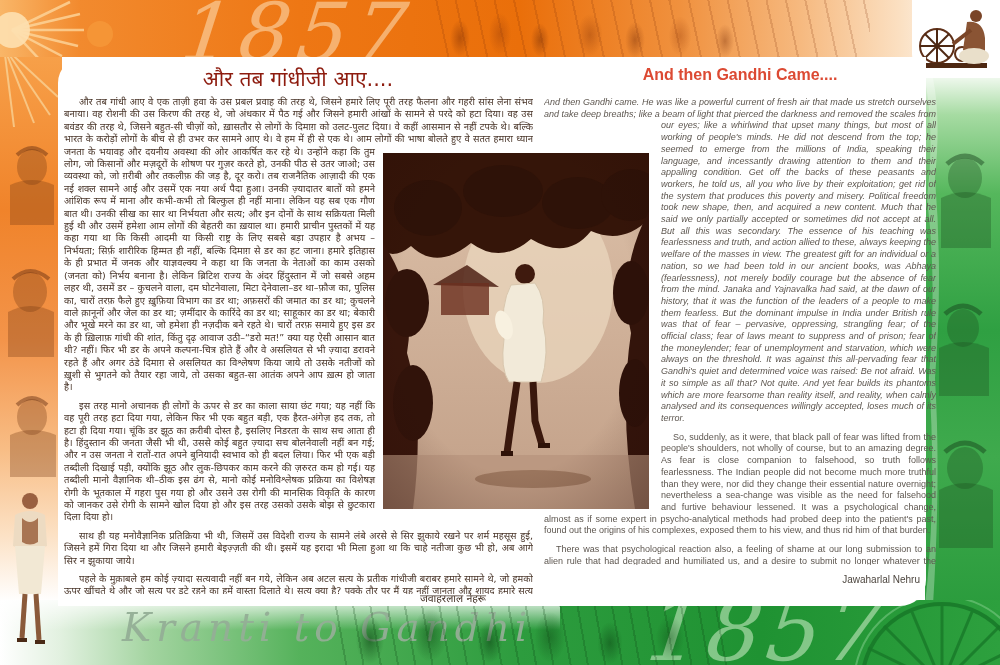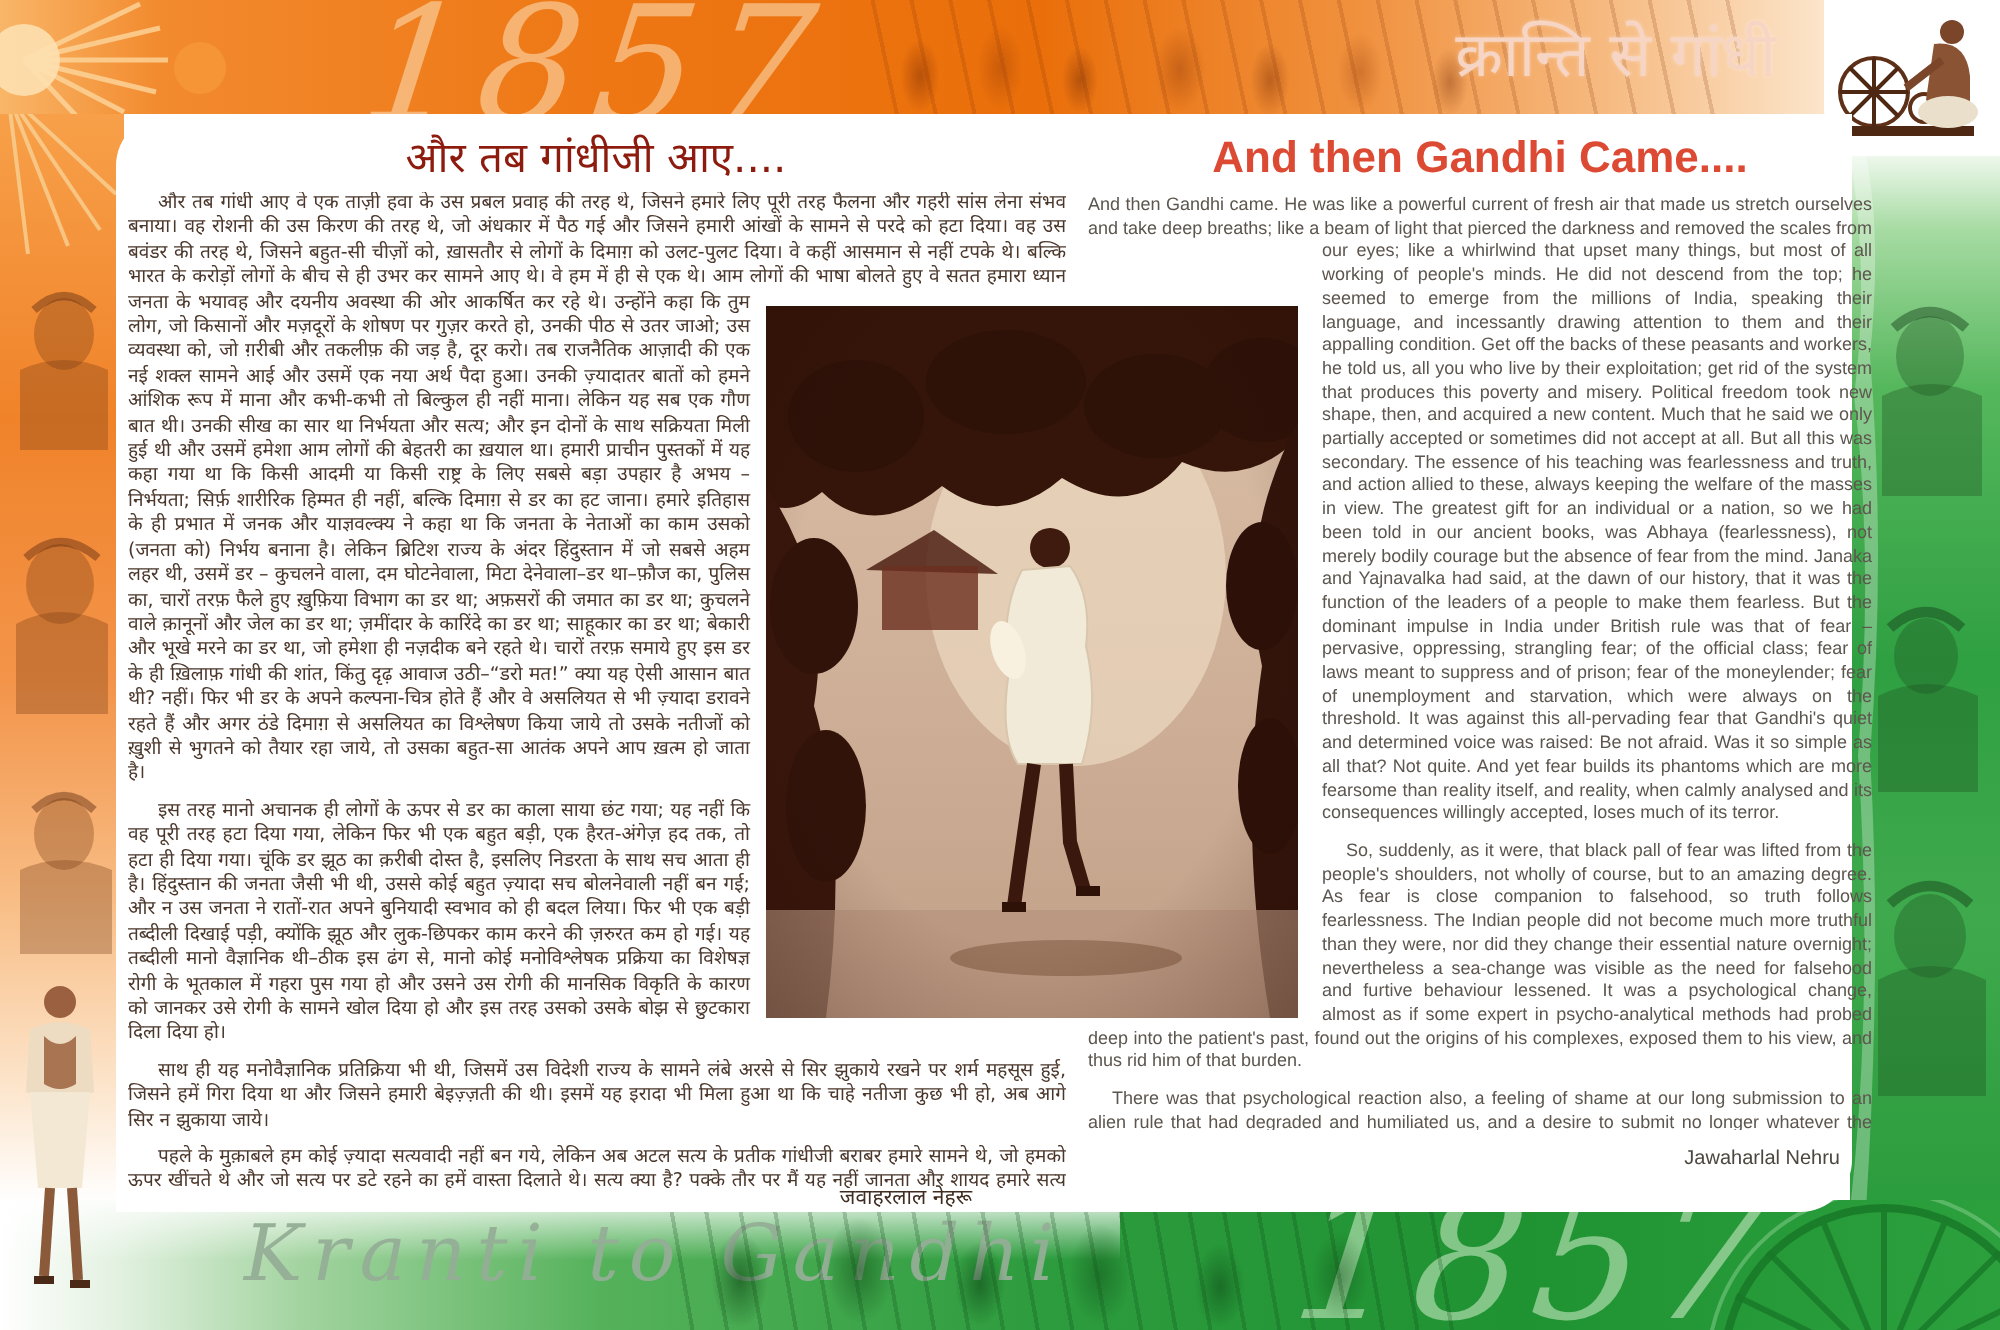--- a/index.html
+++ b/index.html
@@ -46,30 +46,30 @@
     radial-gradient(20px 32px at 340px 38px,rgba(14,70,20,.45),transparent 70%),
     repeating-linear-gradient(80deg,transparent 0 15px,rgba(12,65,18,.25) 15px 17px);}
   .chakra-br{position:absolute;right:-22px;top:-4px;}
   
   .panel{position:absolute;left:58px;top:57px;width:868px;height:549px;background:#fff;
     border-top-left-radius:26px;border-bottom-right-radius:26px;}
   
   .h-hi{position:absolute;left:63px;top:64px;width:470px;margin:0;text-align:center;
     font-family:"DejaVu Sans",sans-serif;font-size:21px;font-weight:normal;color:#8d1b0e;}
   .h-en{position:absolute;left:544px;top:66px;width:392px;margin:0;text-align:center;
-    font-size:22px;font-weight:bold;color:#dc4a33;}
+    font-size:16px;font-weight:bold;color:#dc4a33;}
   
   .col-hi{position:absolute;left:64px;top:96px;width:469px;height:498px;overflow:hidden;
     font-family:"DejaVu Sans",sans-serif;font-size:9.5px;line-height:12.4px;color:#4a362a;text-align:justify;}
   .col-hi p{margin:0 0 6px;text-indent:15px;}
   .sp-r{float:right;width:153px;height:413px;margin-left:5px;shape-outside:inset(54px 0 0 0);}
   .col-en{position:absolute;left:544px;top:97px;width:392px;height:468px;overflow:hidden;
     font-size:9px;line-height:11.7px;color:#5d564f;text-align:justify;}
   .col-en p{margin:0 0 7px;text-indent:12px;}
-  .col-en p.pfirst{text-indent:0;}
+  .col-en p.pfirst{text-indent:0;font-style:italic;}
   .sp-l{float:left;width:112px;height:412px;margin-right:5px;shape-outside:inset(30px 0 0 0);}
   .sig-hi{position:absolute;left:64px;top:591px;width:422px;text-align:right;
     font-family:"DejaVu Sans",sans-serif;font-size:10.5px;font-weight:normal;color:#3f2c20;}
   .sig-en{position:absolute;left:532px;top:574px;width:388px;text-align:right;font-size:10px;color:#4d463f;}
   .photo{position:absolute;left:383px;top:153px;}
   .gandhi-standing{position:absolute;left:0;top:486px;z-index:5;}
 </style>
 </head>
 <body>
 
@@ -81,21 +81,20 @@
       <line x1="12" y1="30" x2="84" y2="30"></line>
         <line x1="12" y1="30" x2="78" y2="46"></line>
       <line x1="12" y1="30" x2="62" y2="56"></line>
         <line x1="12" y1="30" x2="40" y2="60"></line>
     </g>
     <circle cx="100" cy="34" r="13" fill="rgba(246,152,56,.85)"></circle>
     <circle cx="12" cy="30" r="18" fill="rgba(253,224,176,.9)"></circle>
   </svg>
   <div class="ghost-top">1857</div>
   <div class="battle-top"></div>
-  <div class="title-hi-top">क्रान्ति से गांधी</div>
 </div>
 
 <div class="corner-tr">
   <svg width="86" height="78" style="position:absolute;right:1px;top:0">
     <circle cx="24" cy="46" r="17" fill="none" stroke="#5f3018" stroke-width="2"></circle>
     <g stroke="#4e2812" stroke-width="2">
       <line x1="24" y1="29" x2="24" y2="63"></line>
         <line x1="7" y1="46" x2="41" y2="46"></line>
       <line x1="12" y1="34" x2="36" y2="58"></line>
         <line x1="12" y1="58" x2="36" y2="34"></line>

